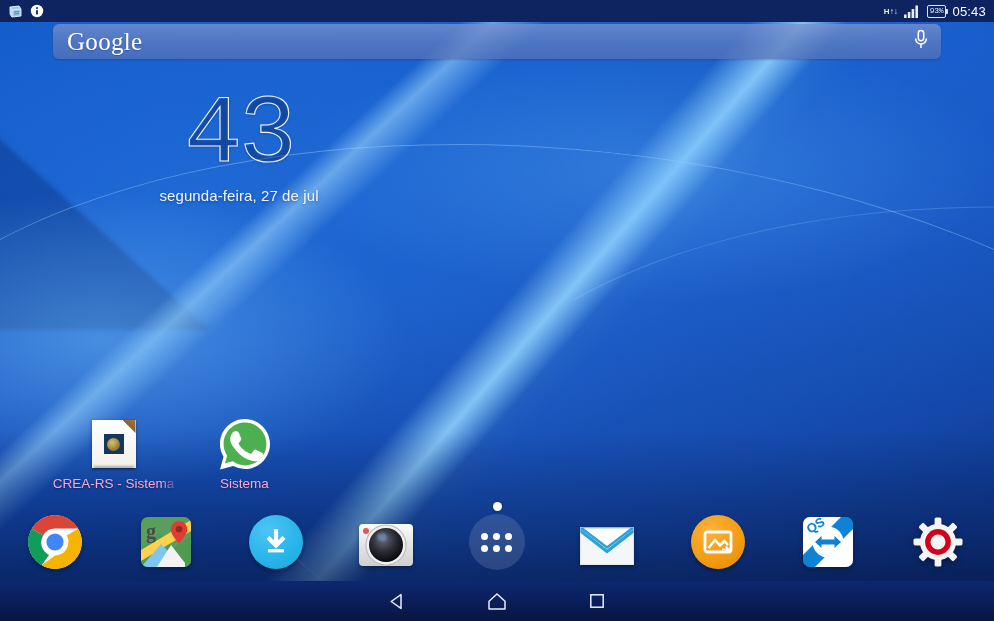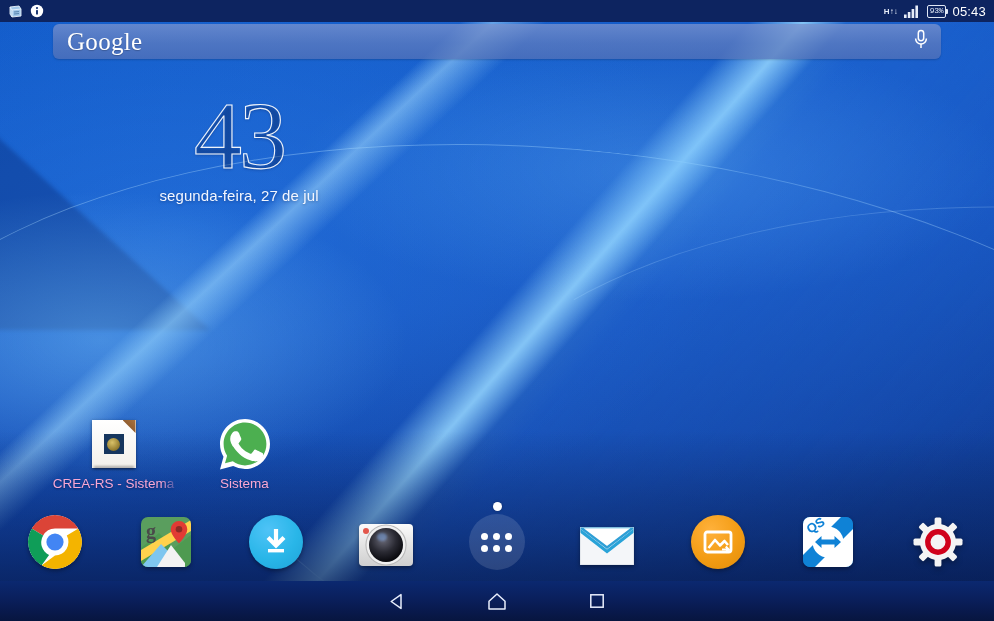--- a/index.html
+++ b/index.html
@@ -124,21 +124,21 @@
   #clock .times {
     display:flex; align-items:baseline; justify-content:center;
     line-height:0.92;
   }
   #clock .hh {
     font-family:"Liberation Sans", sans-serif;
     font-size:96px; font-weight:bold; color:#ffffff;
     letter-spacing:-3px;
   }
   #clock .mm {
-    font-family:Liberation Serif, serif;
+    font-family:Liberation Mono, monospace;
     font-size:96px; font-weight:normal; color:transparent;
     -webkit-text-stroke:1.1px rgba(255,255,255,0.93);
     letter-spacing:-3px; margin-left:0;
   }
   #clock .date {
     margin-top:7px;
     font-size:15px; color:#f2f6ff; font-weight:normal;
     letter-spacing:0.1px;
   }
 

